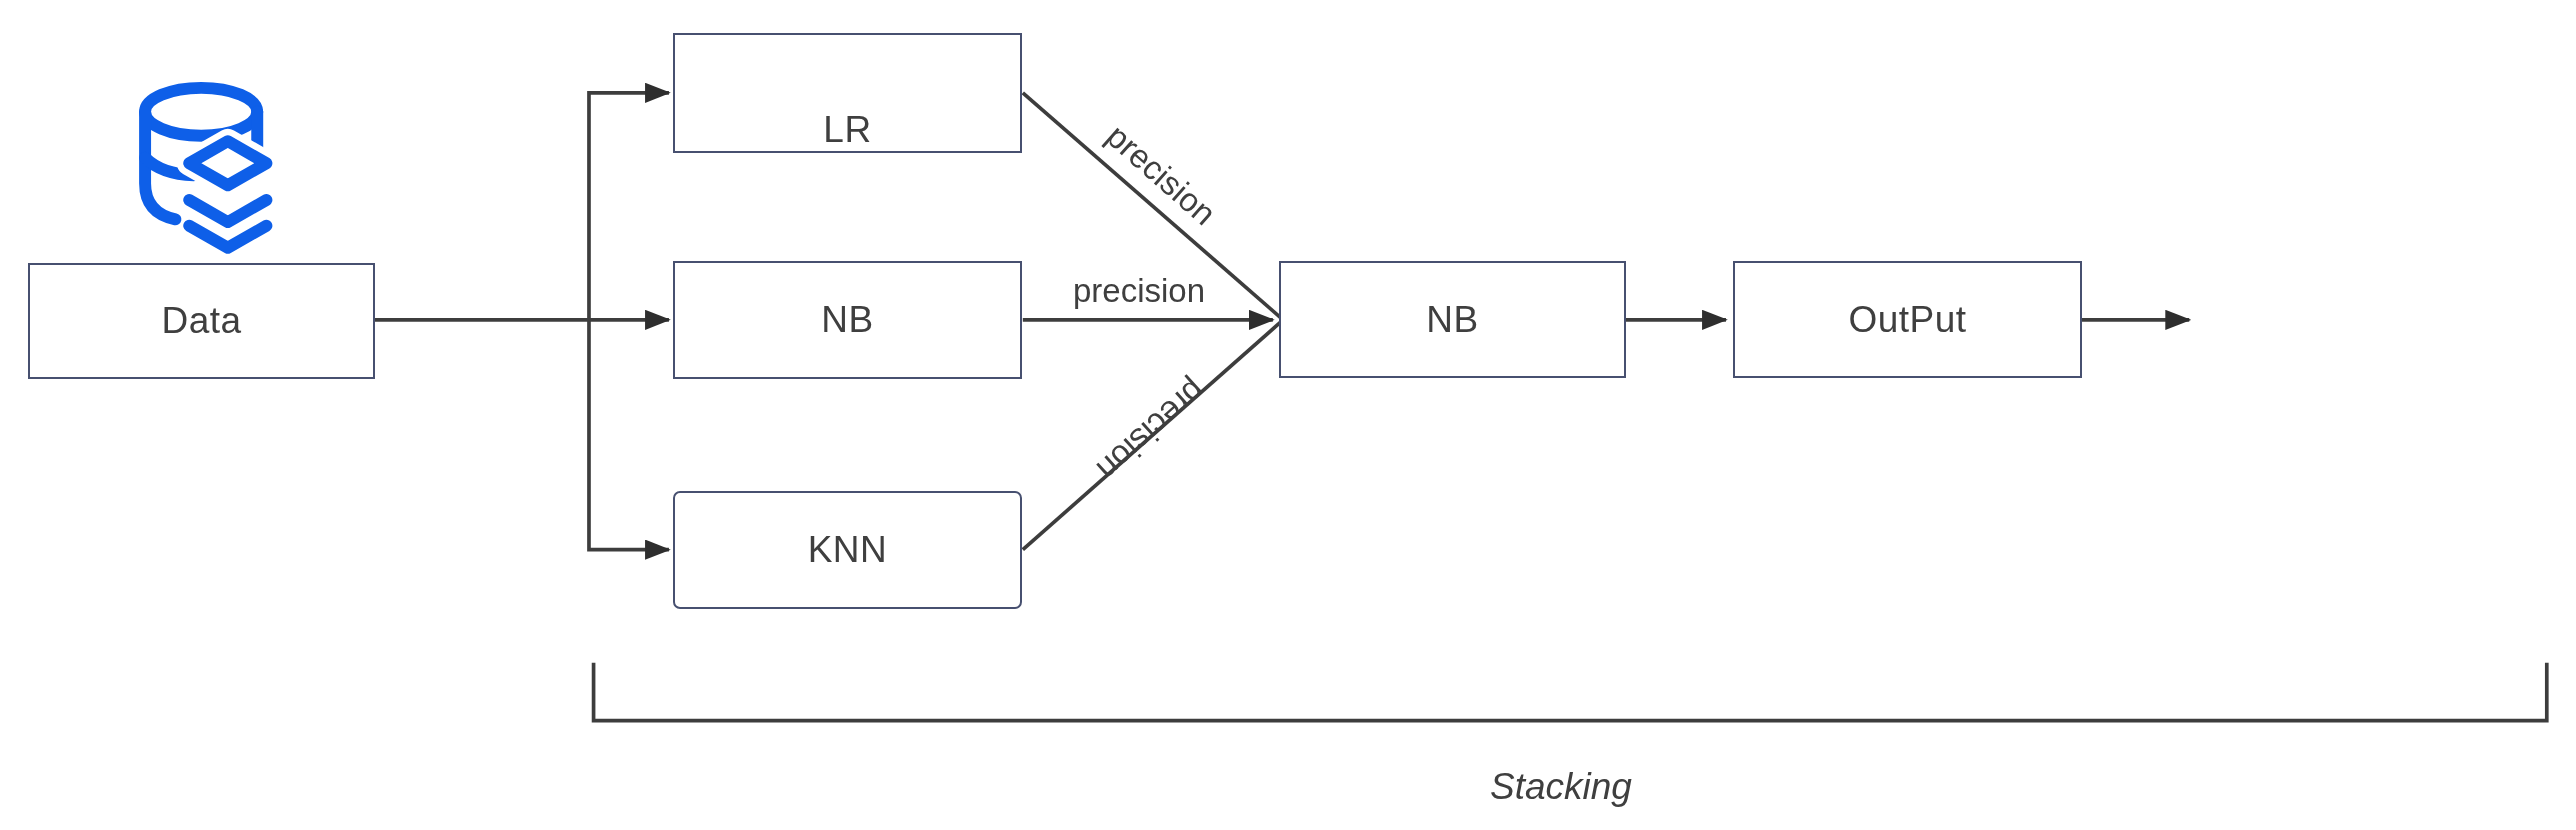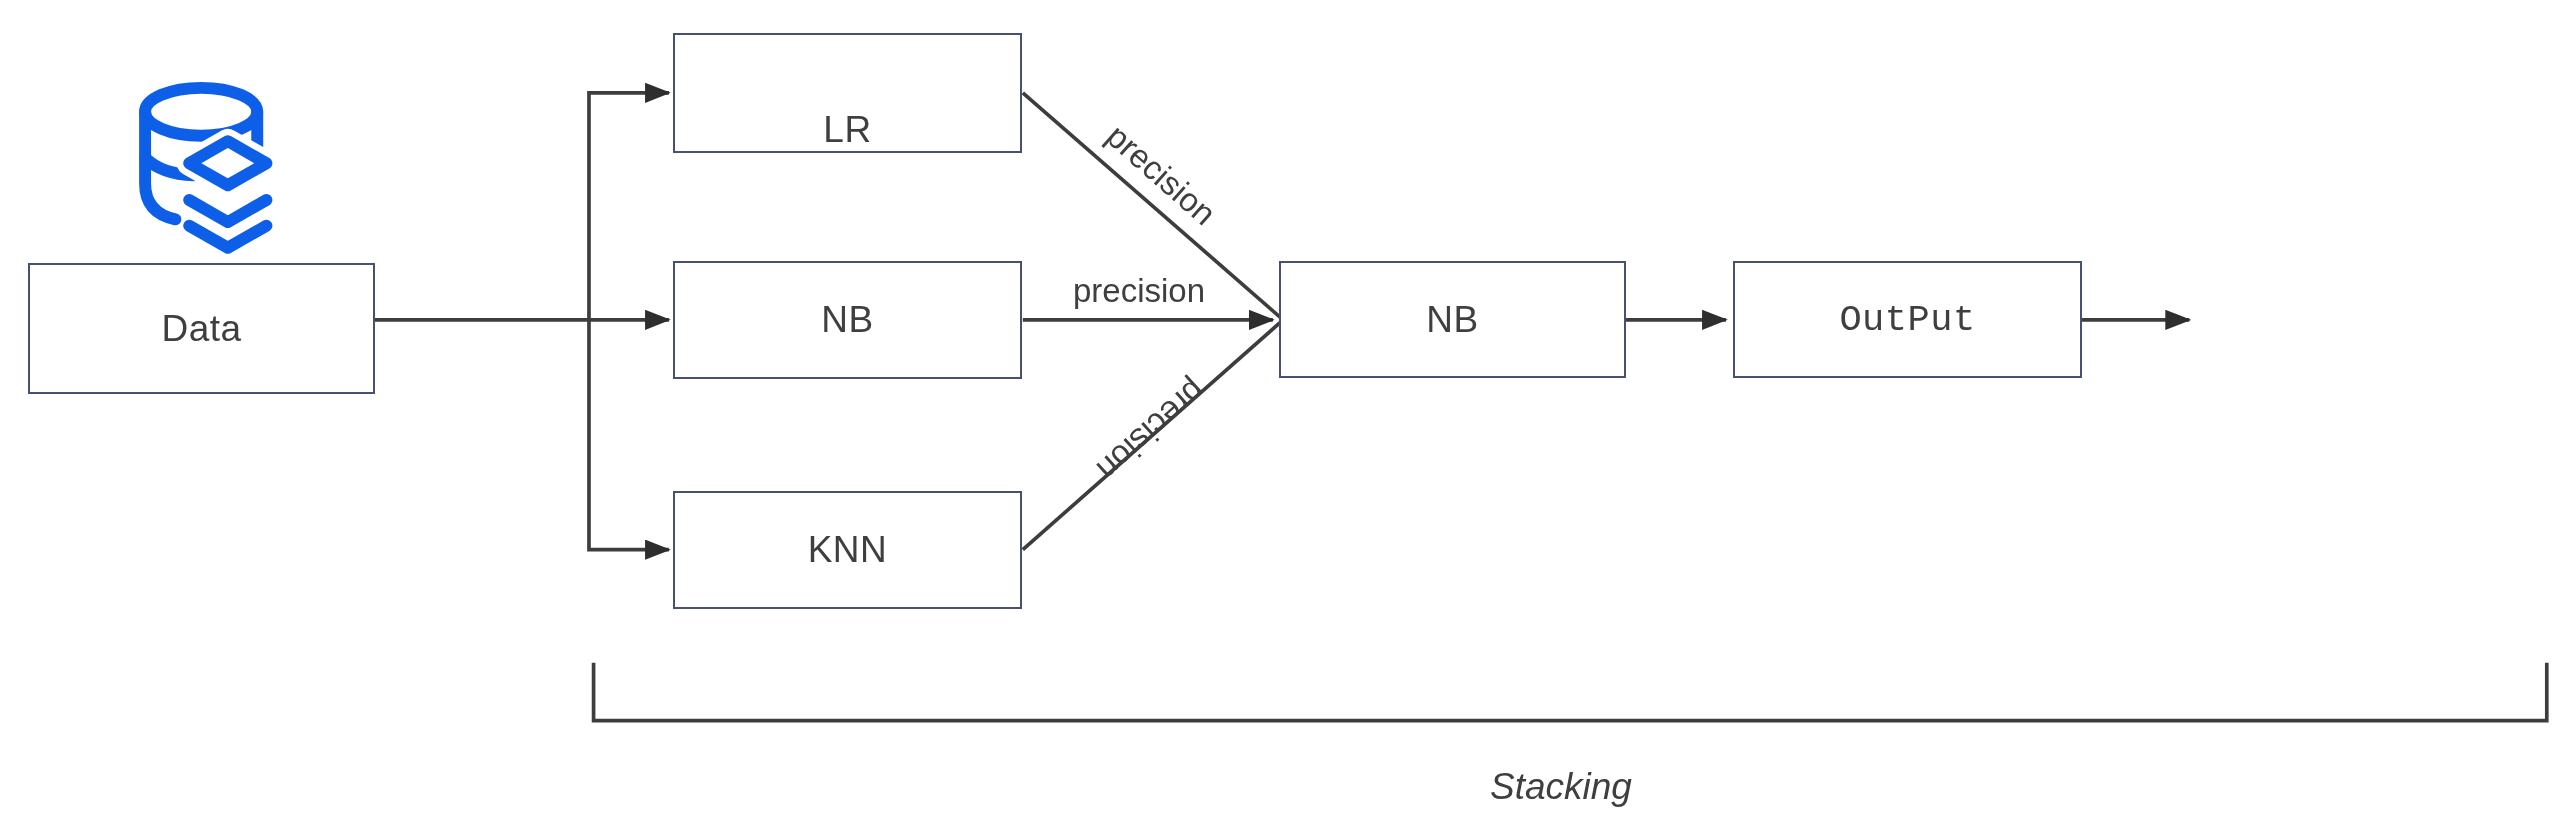--- a/index.html
+++ b/index.html
@@ -22,26 +22,26 @@
   .arrowhead{fill:#2e2e2e;}
   .node{
     position:absolute;
     border:2.8px solid var(--box-border);
     background:#ffffff;
     display:flex;align-items:center;justify-content:center;
     color:var(--text);
     font-size:37px;
     letter-spacing:0.5px;
   }
-  .node-data  {left:28px;  top:263px; width:347px; height:131px;}
+  .node-data  {left:28px;  top:263px; width:347px; height:116px;}
   .node-lr    {left:673px; top:33px;  width:349px; height:120px;align-items:flex-end;}
   .node-nb1   {left:673px; top:261px; width:349px; height:118px;}
-  .node-knn   {left:673px; top:491px; width:349px; height:118px;}
+  .node-knn   {left:673px; top:491px; width:349px; height:118px;border-radius:7px;}
   .node-nb2   {left:1279px;top:261px; width:347px; height:117px;}
-  .node-output{left:1733px;top:261px; width:349px; height:117px;font-family:Liberation Mono, monospace;}
+  .node-output{left:1733px;top:261px; width:349px; height:117px;}
   .node-verify{left:2196px;top:261px; width:349px; height:117px;}
   .edge-label{
     position:absolute;
     color:var(--text);
     font-size:33px;
     white-space:nowrap;
     transform:translate(-50%,-50%);
   }
   .edge-label.top{left:1161px;top:175px;transform:translate(-50%,-50%) rotate(41.5deg);}
   .edge-label.mid{left:1139px;top:291px;}

